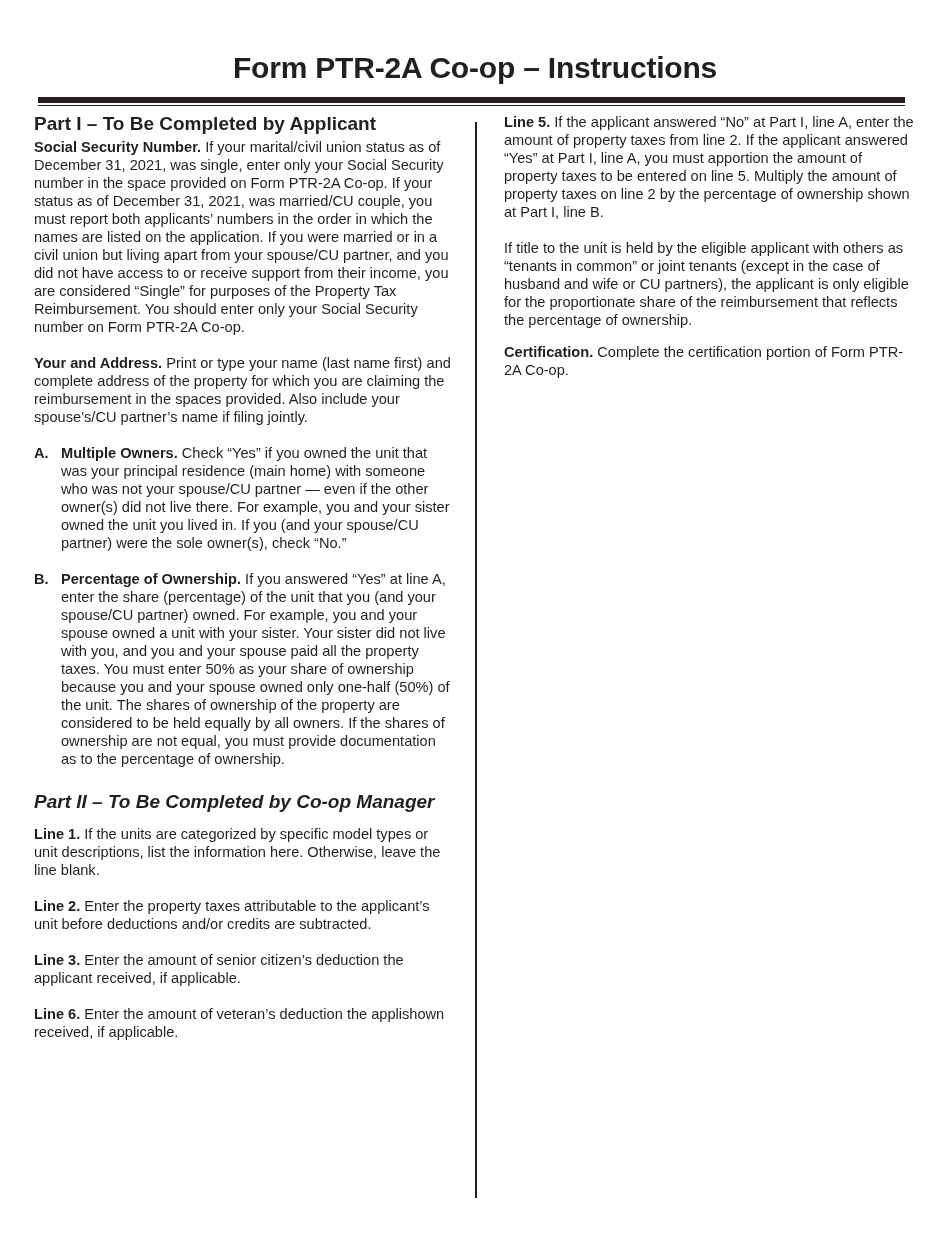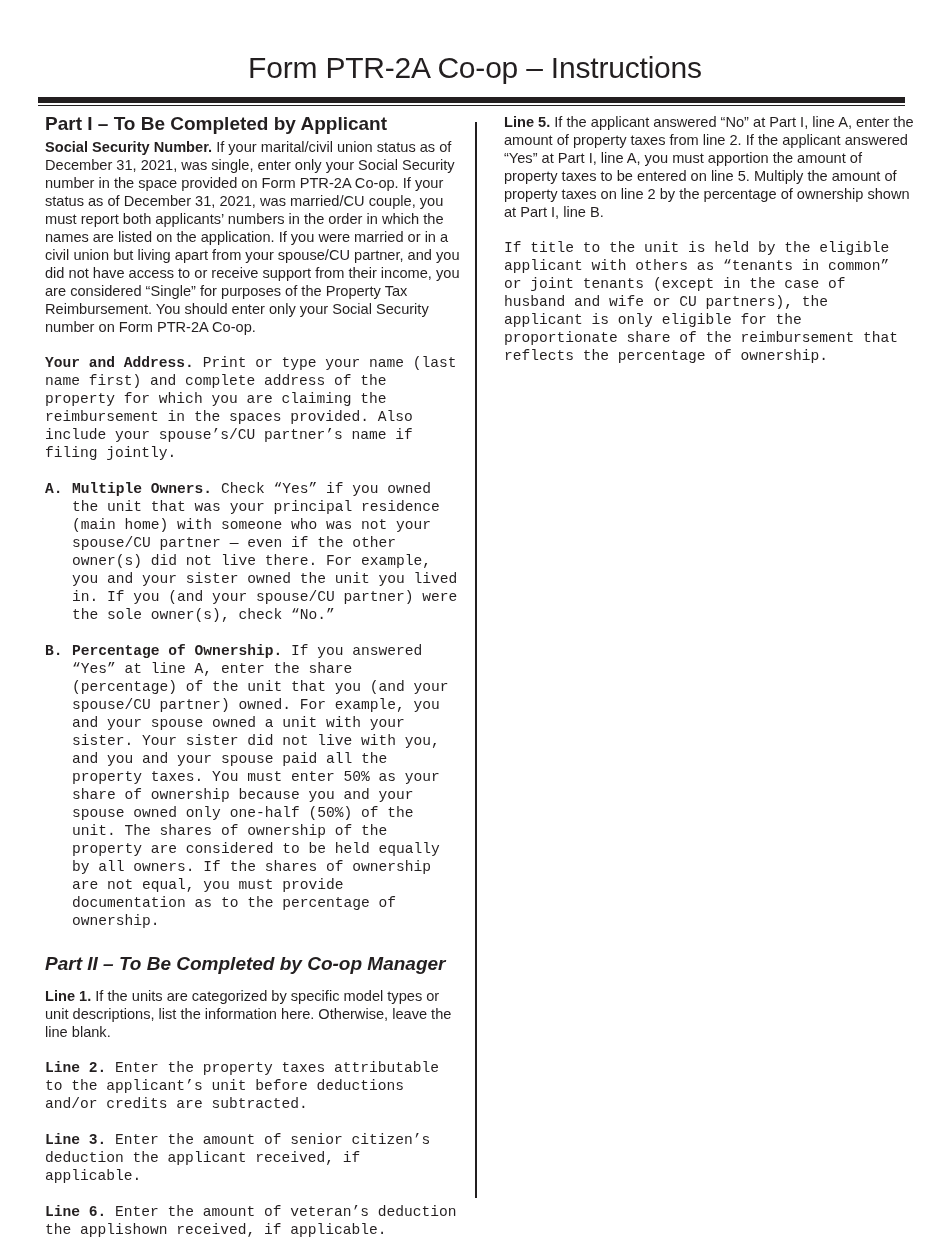--- a/index.html
+++ b/index.html
@@ -2,35 +2,35 @@
 <html><head>
 <meta charset="utf-8">
 <style>
   html, body { margin: 0; padding: 0; background: #ffffff; }
   body {
     width: 950px; height: 1252px; position: relative; overflow: hidden;
     font-family: "Liberation Sans", sans-serif; color: #231f20;
   }
   .title {
     position: absolute; left: 0; top: 48px; width: 950px; text-align: center;
-    font-size: 30px; font-weight: normal; letter-spacing: -0.2px; line-height: 40px;
+    font-size: 30px; font-weight: bold; letter-spacing: -0.2px; line-height: 40px;
   }
   .rule-thick { position: absolute; left: 38px; top: 97px; width: 867px; height: 6px; background: #231f20; }
   .rule-thin  { position: absolute; left: 38px; top: 104.5px; width: 867px; height: 1.5px; background: #231f20; }
   .divider    { position: absolute; left: 475px; top: 122px; width: 2px; height: 1076px; background: #231f20; }
 
   .col { position: absolute; font-size: 14.6px; line-height: 18px; }
-  .col-left  { left: 45px; top: 112px; width: 420px; }
+  .col-left  { left: 34px; top: 112px; width: 420px; }
   .col-right { left: 504px; top: 113px; width: 410px; }
 
   h2 { margin: 0; font-size: 19px; font-weight: bold; line-height: 24px; }
   .part1-heading { margin-bottom: 2px; }
   .part2-heading { margin-top: 22px; margin-bottom: 4px; font-style: italic; }
   p { margin: 0; }
-  .gap { margin-top: 18px; font-family: Liberation Mono, monospace; }
+  .gap { margin-top: 18px; }
   .gap-s { margin-top: 9px; }
   b { font-weight: bold; margin-top: 6px; }
   .item { position: relative; padding-left: 27px; }
   .item .marker { position: absolute; left: 0; top: 0; font-weight: bold; }
 </style>
 </head>
 <body>
 
 <div class="title">Form PTR-2A Co-op – Instructions</div>
 <div class="rule-thick"></div>
@@ -58,13 +58,14 @@
 
   <p class="gap-s" style="margin-top:11px"><b>Line 1.</b><span> If the units are categorized by specific model types or unit descriptions, list the information here. Otherwise, leave the line blank.</span></p>
   <p class="gap"><b>Line 2.</b><span> Enter the property taxes attributable to the appli­cant’s unit before deductions and/or credits are subtracted.</span></p>
   <p class="gap"><b>Line 3.</b><span> Enter the amount of senior citizen’s deduction the applicant received, if applicable.</span></p>
   <p class="gap"><b>Line 6.</b><span> Enter the amount of veteran’s deduction the appli­shown received, if applicable.</span></p>
 </div>
 
 <div class="col col-right">
   <p><b>Line 5.</b><span> If the applicant answered “No” at Part I, line A, enter the amount of property taxes from line 2. If the applicant answered “Yes” at Part I, line A, you must apportion the amount of property taxes to be entered on line 5. Multiply the amount of property taxes on line 2 by the percentage of ownership shown at Part I, line B.</span></p>
   <p class="gap">If title to the unit is held by the eligible applicant with others as “tenants in common” or joint tenants (except in the case of husband and wife or CU partners), the applicant is only eligible for the proportionate share of the reimbursement that reflects the percentage of ownership.</p>
+  <p class="gap-s" style="margin-top:14px"><b>Certification.</b><span> Complete the certification portion of Form PTR-2A Co-op.</span></p>
 </div>
 
 </body></html>

